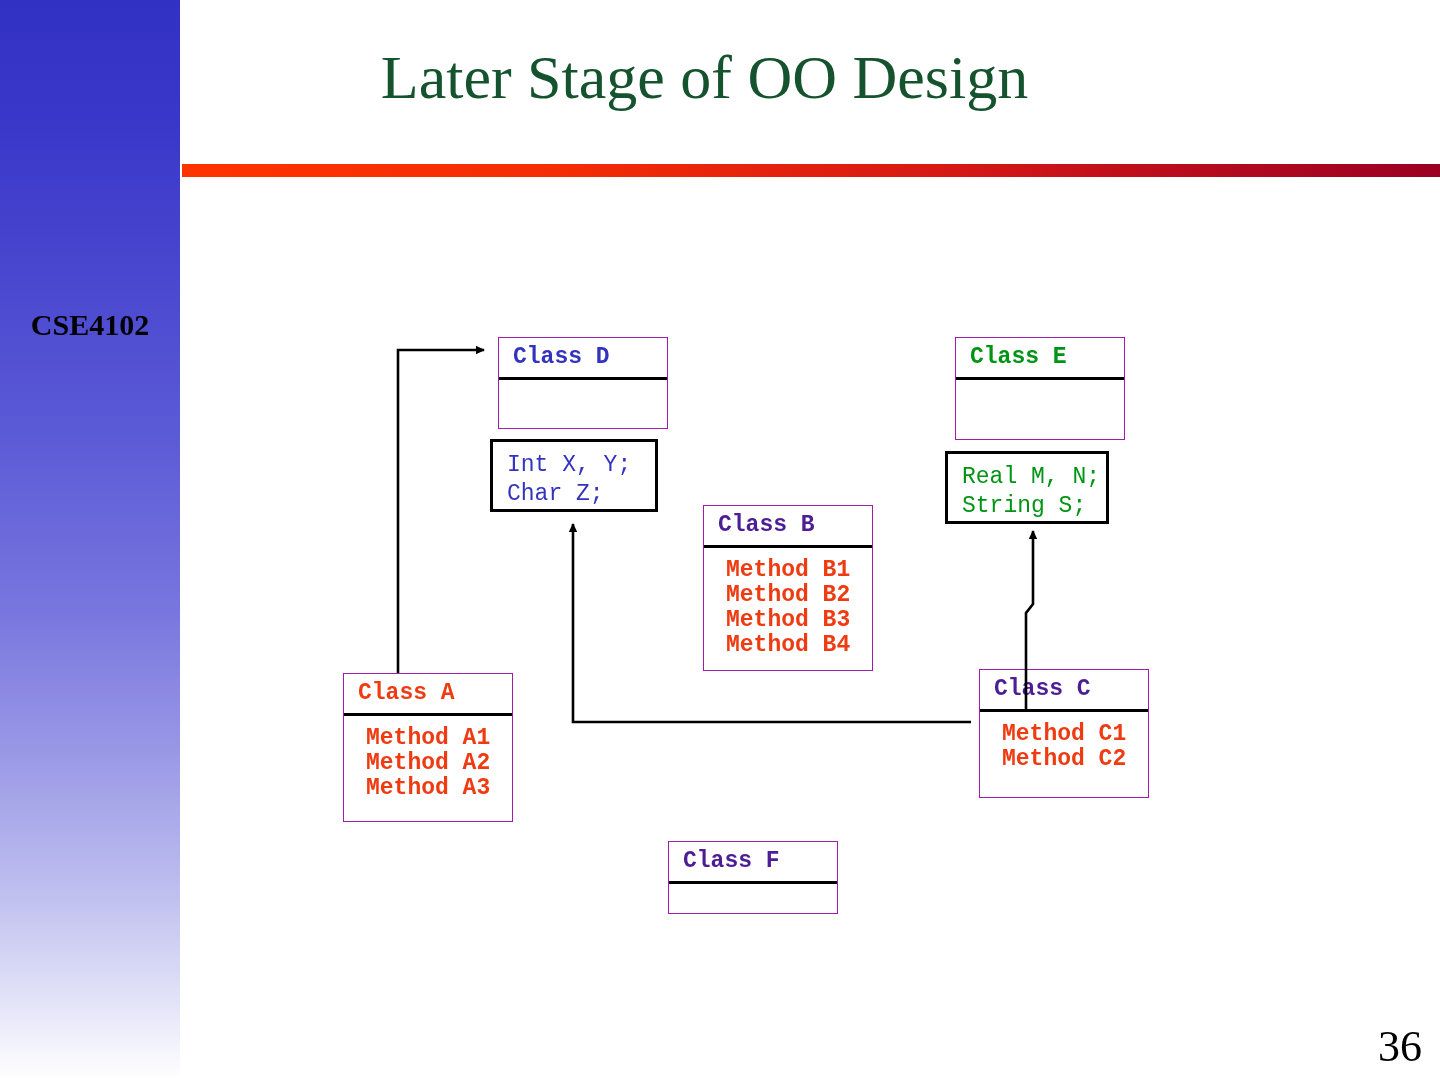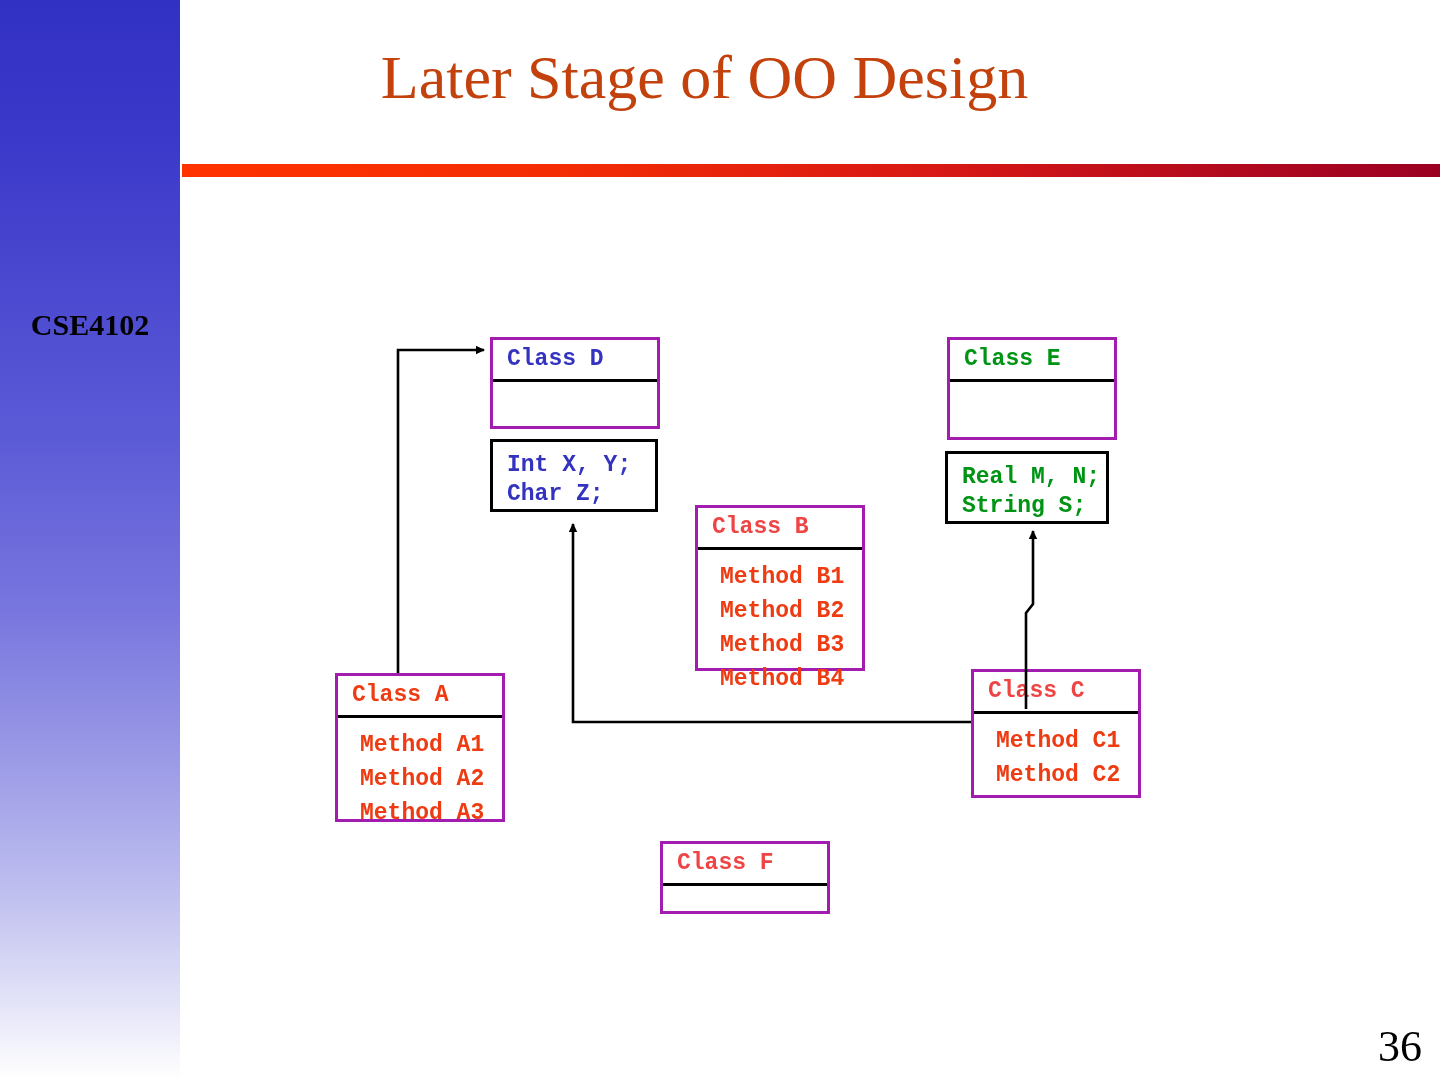--- a/index.html
+++ b/index.html
@@ -49,81 +49,82 @@
 
   
   #slide-title {
     position: absolute;
     left: 180px;
     top: 42px;
     width: 1049px;
     text-align: center;
     font-family: "Liberation Serif", serif;
     font-size: 62px;
-    color: #c2410c;
+    color: #14532d;
     white-space: nowrap;
   }
   #title-rule {
     position: absolute;
     left: 182px;
     top: 164px;
     width: 1258px;
     height: 13px;
     background: linear-gradient(to right, #ff3300 0%, #f42d05 30%, #d51715 62%, #b20a1e 83%, #9b0022 100%);
   }
 
   
   .cls-box {
     position: absolute;
     box-sizing: border-box;
-    border: 3px solid #a21caf;
-    background: #ffffff;
+    border: 1px solid #a21caf;
+    background: #ffffff;
+    margin-left: 8px;
   }
   .cls-name {
     box-sizing: border-box;
     font-family: "Liberation Mono", monospace;
     font-weight: bold;
     font-size: 23px;
     line-height: 23px;
     padding: 8px 0 8px 14px;
     white-space: pre;
   }
   .cls-divider {
     height: 3px;
     background: #000000;
   }
   .cls-body {
     box-sizing: border-box;
     font-family: "Liberation Mono", monospace;
     font-weight: bold;
     font-size: 23px;
-    line-height: 34px;
+    line-height: 25px;
     padding: 10px 0 10px 22px;
     white-space: pre;
   }
   .attr-box {
     position: absolute;
     box-sizing: border-box;
     border: 3px solid #000000;
     background: #ffffff;
   }
   .attr-body {
     box-sizing: border-box;
     font-family: "Liberation Mono", monospace;
-    font-weight: bold;
+    font-weight: normal;
     font-size: 23px;
     line-height: 29px;
     padding: 9px 0 9px 14px;
     white-space: pre;
   }
 
   .c-blue  { color: #3333c0; }
   .c-green { color: #009414; }
   .c-red   { color: #ee3b11; }
-  .c-black { color: #ef4444; }
+  .c-black { color: #4c1d95; }
 
   
   #connectors {
     position: absolute;
     left: 0; top: 0;
     width: 1440px; height: 1080px;
     pointer-events: none;
   }
 
   

